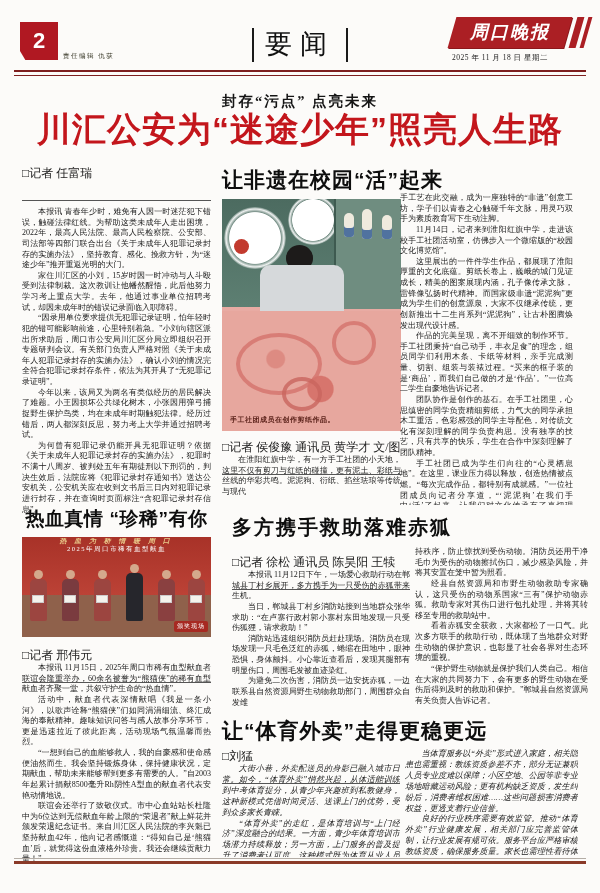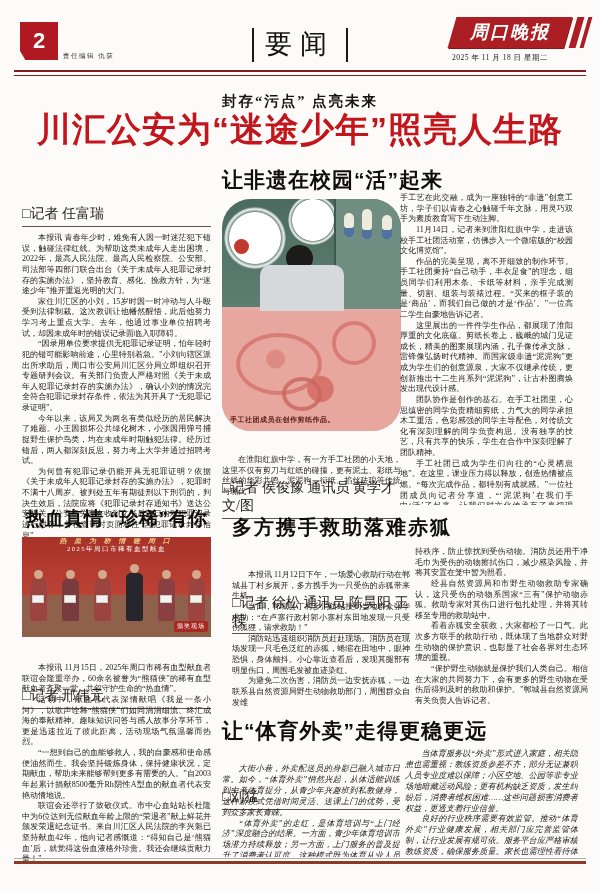--- a/index.html
+++ b/index.html
@@ -34,32 +34,32 @@
   .s1{ left:573px; } .s2{ left:584px; width:4px; }
   .dateline{ position:absolute; left:452px; top:53px; width:140px; font-size:7.5px; color:#222; letter-spacing:.5px; }
   .header-rule{ position:absolute; left:14px; top:70px; width:572px; height:6px;
     border-top:2.5px solid #7e1f1f; border-bottom:1.5px solid #7e1f1f; }
   
   .kicker{ position:absolute; left:0; top:92px; width:600px; text-align:center;
     font-size:14.5px; font-weight:bold; color:#151515; letter-spacing:2px; }
   .main-headline{ position:absolute; left:0; top:110px; width:600px; text-align:center;
     font:bold 34px/1.15 "Liberation Sans", sans-serif; color:#c3161c; letter-spacing:1px; }
   
-  .byline{ font-size:14px; color:#222; border-bottom:1px solid #555; padding-bottom:3px; margin-bottom:6px;margin-top:40px; }
+  .byline{ font-size:12px; color:#222; border-bottom:1px solid #555; padding-bottom:18px; margin-bottom:6px; }
   .para{ font-size:8px; line-height:1.33; text-align:justify; text-indent:2em; color:#1b1b1b; }
   .para.cont{ text-indent:0; }
   .textblock{ overflow:hidden; }
   .art-headline{ text-align:left; font-family:"Liberation Sans", sans-serif; font-weight:bold; color:#0e0e0e; }
   
   .col-left{ position:absolute; left:22px; top:165px; width:189px; height:338px; }
   .col-left .textblock{ height:318px; }
   
   .art2{ position:absolute; left:222px; top:166px; width:356px; height:340px; }
   .art2 .art-headline{ font-size:21px; letter-spacing:1px; }
-  .photo1{ position:absolute; left:0; top:33px; width:179px; height:232px; overflow:hidden; background:#e8aba3;border-radius:29px; }
+  .photo1{ position:absolute; left:0; top:33px; width:179px; height:232px; overflow:hidden; background:#e8aba3; }
   .p1-wall{ position:absolute; left:0; top:0; width:179px; height:108px; background:linear-gradient(#4c6b60,#5d7f72); }
   .p1-case{ position:absolute; left:112px; top:0; width:67px; height:110px; background:#6f8d80; border-left:2px solid #3e5a50; }
   .p1-vase{ position:absolute; width:10px; height:24px; background:#efeade; border-radius:5px 5px 3px 3px; box-shadow:inset 0 -9px 0 #50729f; }
   .p1-doily{ position:absolute; border-radius:50%; background:radial-gradient(circle,#ffffff 58%, rgba(255,255,255,.25) 60%, rgba(255,255,255,.9) 66%, rgba(255,255,255,0) 72%); }
   .p1-badge{ position:absolute; left:12px; top:40px; width:15px; height:15px; border-radius:50%; background:#c23a2e; }
   .p1-head{ position:absolute; left:64px; top:46px; width:27px; height:25px; background:#1d1b1a; border-radius:50% 50% 45% 45%; }
   .p1-body{ position:absolute; left:38px; top:66px; width:84px; height:52px; background:#d6d9db; border-radius:10px 10px 4px 4px; }
   .p1-cut{ position:absolute; left:0; top:112px; width:179px; height:120px;
     background:radial-gradient(circle at 30% 40%, #dd8b82 6%, transparent 7%),
                radial-gradient(circle at 55% 65%, #d7756d 10%, #e7a79e 11%),
@@ -157,22 +157,22 @@
       </div>
       <div class="photo-caption">手工社团成员在创作剪纸作品。</div>
     </div>
     <div class="byline art2-byline">□记者 侯俊豫 通讯员 黄学才 文/图</div>
     <div class="textblock art2-left-text">
         <p class="para">在淮阳红旗中学，有一方手工社团的小天地，这里不仅有剪刀与红纸的碰撞，更有泥土、彩纸与丝线的华彩共鸣。泥泥狗、衍纸、掐丝珐琅等传统与现代</p>
       </div>
     <div class="textblock art2-right-text">
         <p class="para cont">手工艺在此交融，成为一座独特的“非遗”创意工坊，学子们以青春之心触碰千年文脉，用灵巧双手为素质教育写下生动注脚。</p>
         <p class="para">11月14日，记者来到淮阳红旗中学，走进该校手工社团活动室，仿佛步入一个微缩版的“校园文化博览馆”。</p>
+        <p class="para">这里展出的一件件学生作品，都展现了淮阳厚重的文化底蕴。剪纸长卷上，巍峨的城门见证成长，精美的图案展现内涵，孔子像传承文脉，雷锋像弘扬时代精神。而国家级非遗“泥泥狗”更成为学生们的创意源泉，大家不仅继承传统，更创新推出十二生肖系列“泥泥狗”，让古朴图腾焕发出现代设计感。</p>
         <p class="para">作品的完美呈现，离不开细致的制作环节。手工社团秉持“自己动手，丰衣足食”的理念，组员同学们利用木条、卡纸等材料，亲手完成测量、切割、组装与装裱过程。“买来的框子装的是‘商品’，而我们自己做的才是‘作品’。”一位高二学生自豪地告诉记者。</p>
-        <p class="para">这里展出的一件件学生作品，都展现了淮阳厚重的文化底蕴。剪纸长卷上，巍峨的城门见证成长，精美的图案展现内涵，孔子像传承文脉，雷锋像弘扬时代精神。而国家级非遗“泥泥狗”更成为学生们的创意源泉，大家不仅继承传统，更创新推出十二生肖系列“泥泥狗”，让古朴图腾焕发出现代设计感。</p>
         <p class="para">团队协作是创作的基石。在手工社团里，心思缜密的同学负责精细剪纸，力气大的同学承担木工重活，色彩感强的同学主导配色，对传统文化有深刻理解的同学负责构思。没有独享的技艺，只有共享的快乐，学生在合作中深刻理解了团队精神。</p>
         <p class="para">手工社团已成为学生们向往的“心灵栖息地”。在这里，课业压力得以释放，创造热情被点燃。“每次完成作品，都特别有成就感。”一位社团成员向记者分享道，“‘泥泥狗’在我们手中‘活’了起来，让我们对文化传承有了真切理解。”</p>
       </div>
   </div>
 
   <div class="art3">
     <div class="art-headline">热血真情 “珍稀”有你</div>
     <div class="photo2">
       <div class="p2-banner">
         <div class="p2-gold">热 血 为 桥 情 暖 周 口</div>

